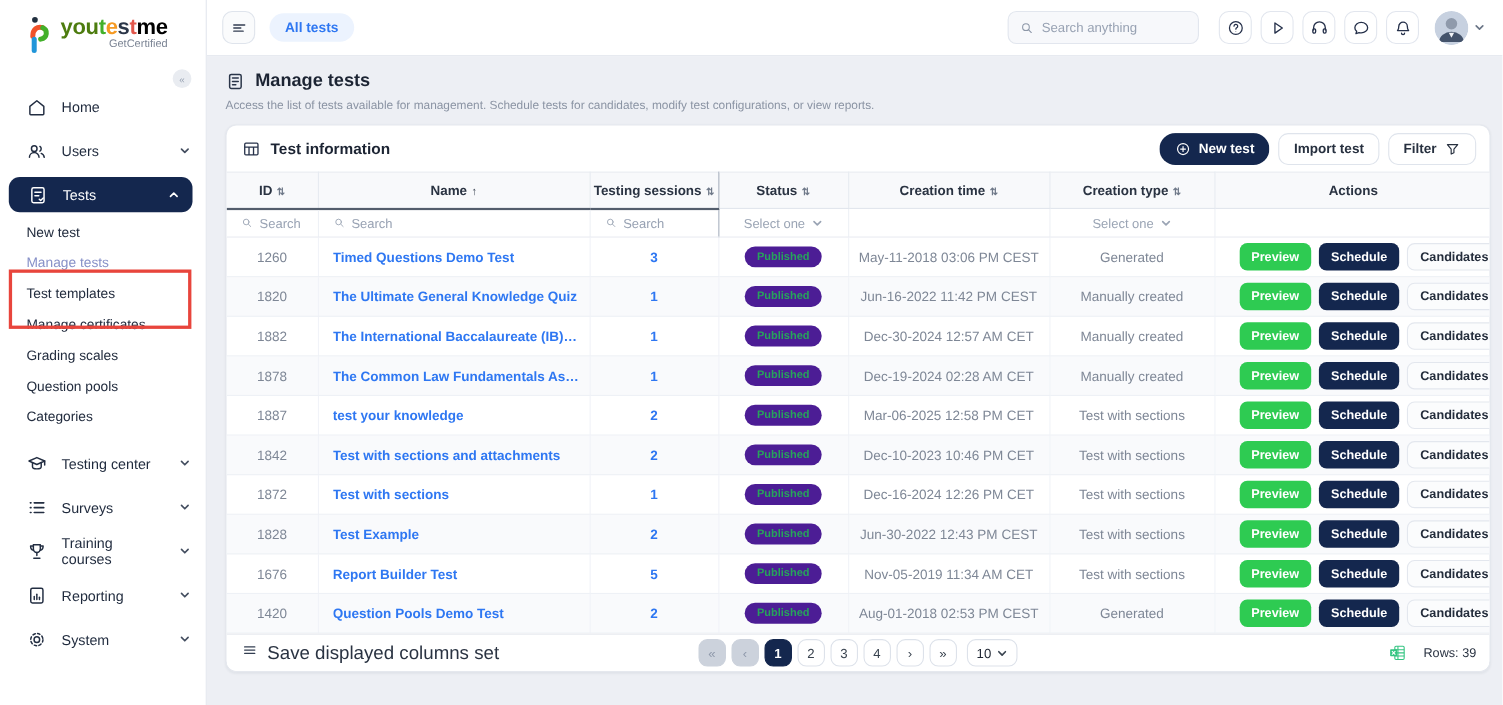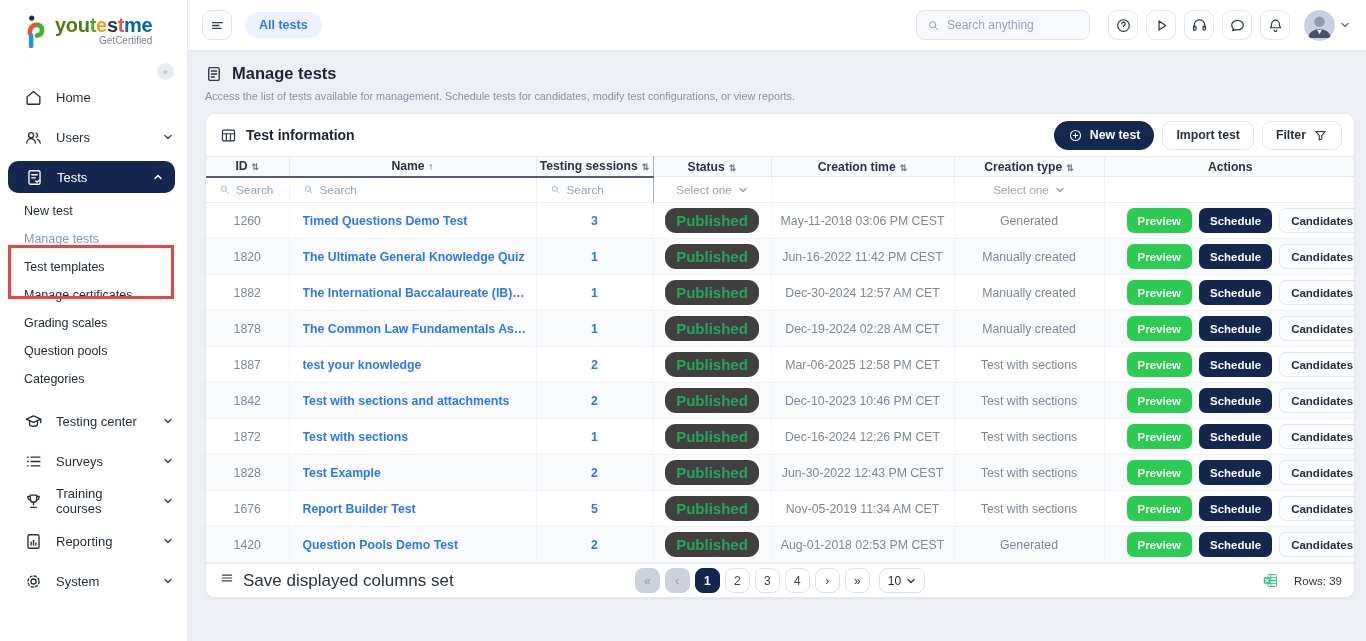--- a/index.html
+++ b/index.html
@@ -55,40 +55,40 @@
   .card-grid-icon{width:17px;height:17px;color:#27324a;display:flex;}
   .card-title{font-size:14px;font-weight:700;color:#1c2433;}
   .card-head-right{margin-left:auto;display:flex;gap:8px;align-items:center;}
   .btn{height:29px;border-radius:9px;font-size:12.3px;font-weight:700;display:flex;align-items:center;gap:7px;padding:0 13px;cursor:pointer;border:1px solid transparent;background:#fff;color:#27303f;}
   .btn svg{width:15px;height:15px;}
   .btn-new{background:#14274e;color:#fff;border-radius:15px;}
   .btn-outline{border:1px solid #dfe4ec;}
 
   
   table{width:100%;border-collapse:collapse;table-layout:fixed;}
-  thead th{height:20px;background:#f8f9fb;border-top:1px solid #e7eaf0;border-bottom:1px solid #e2e6ed;border-right:1px solid #e7ebf1;font-size:12.2px;font-weight:700;color:#2a3342;text-align:center;cursor:pointer;}
+  thead th{height:33px;background:#f8f9fb;border-top:1px solid #e7eaf0;border-bottom:1px solid #e2e6ed;border-right:1px solid #e7ebf1;font-size:12.2px;font-weight:700;color:#2a3342;text-align:center;cursor:pointer;}
   thead th.frozen{border-bottom:2px solid #535d6c;}
   thead th.sep,.filter-row td.sep{border-right:1px solid #a9b1bf;}
   thead th:last-child{border-right:none;}
   .sort-ic{font-size:9px;color:#6f7989;margin-left:4px;}
   .sort-ic.asc{font-size:10px;color:#3a4452;}
   .filter-row td{height:26px;border-bottom:1px solid #e9ecf2;border-right:1px solid #eef1f6;font-size:11.8px;color:#9aa4b4;background:#fff;}
   .filter-row td:last-child{border-right:none;}
   .filter-search{display:flex;align-items:center;gap:6px;padding-left:13px;}
   .filter-search svg{width:11px;height:11px;flex:0 0 auto;}
   .filter-search input{border:none;outline:none;font-size:11.8px;color:#333;width:75%;background:transparent;font-family:inherit;}
   .filter-select{display:flex;align-items:center;justify-content:center;gap:6px;color:#9aa4b4;cursor:pointer;}
   .filter-select .chev{margin-left:0;color:#9aa4b4;}
   tbody td{height:36px;border-bottom:1px solid #eef1f6;border-right:1px solid #f1f3f8;font-size:12.3px;color:#7e8796;text-align:center;}
   tbody td:last-child{border-right:none;}
   tbody tr.alt{background:#f9fafc;}
   td.c-name{text-align:left;padding-left:13px;}
   .name-link{color:#2e77f2;font-weight:700;cursor:pointer;display:block;white-space:nowrap;overflow:hidden;text-overflow:ellipsis;padding-right:8px;}
   .sess-link{color:#2e77f2;font-weight:700;cursor:pointer;}
-  .badge{display:inline-block;padding:4px 11px;border-radius:11px;background:#404040;color:#27a45b;font-size:15px;font-weight:600;}
+  .badge{display:inline-block;padding:4px 11px;border-radius:11px;background:#4c1d95;color:#27a45b;font-size:10px;font-weight:600;}
   .acts{display:flex;align-items:center;gap:7px;padding-left:22px;}
   .btn-sm{height:25px;border-radius:7px;font-size:11.5px;font-weight:700;padding:0 11px;border:none;cursor:pointer;}
   .btn-green{background:#2ecb52;color:#fff;}
   .btn-navy{background:#14274e;color:#fff;}
   .btn-light{background:#fbfcfd;border:1px solid #e3e7ee;color:#242d3c;font-weight:600;}
 
   
   .card-foot{height:34px;border-top:1px solid #e5e8ee;display:flex;align-items:center;position:relative;padding:0 12px 0 14px;background:#fff;}
   .save-cols{display:flex;align-items:flex-start;gap:9px;font-size:17px;color:#2a3342;cursor:pointer;z-index:2;}
   .save-cols svg{width:14px;height:14px;color:#333e51;}
@@ -111,21 +111,21 @@
     <div class="logo-row">
       <span class="logo-mark">
         <svg viewBox="0 0 40 60" width="26" height="40">
           <circle cx="15" cy="7" r="4" fill="#22303f"></circle>
           <path d="M12 30 C12 20 18 16 26 18" fill="none" stroke="#f0532a" stroke-width="7" stroke-linecap="round"></path>
           <path d="M26 18 C33 21 33 32 23 34" fill="none" stroke="#43b02a" stroke-width="7" stroke-linecap="round"></path>
           <path d="M14 34 L14 50" fill="none" stroke="#2196d9" stroke-width="7" stroke-linecap="round"></path>
         </svg>
       </span>
       <span>
-        <span class="brand"><span style="color: #4d7c0f;">you</span><span style="color: rgb(67, 176, 42);">t</span><span style="color: rgb(245, 154, 35);">e</span><span style="color: rgb(43, 54, 72);">s</span><span style="color: rgb(226, 87, 76);">t</span><span style="color: #0369a1; text-align: right;">me</span></span>
+        <span class="brand"><span style="color: #4d7c0f;">you</span><span style="color: rgb(67, 176, 42);">t</span><span style="color: rgb(245, 154, 35);">e</span><span style="color: rgb(43, 54, 72);">s</span><span style="color: rgb(226, 87, 76);">t</span><span style="color: #000000; text-align: right;">me</span></span>
         <span class="tagline">GetCertified</span>
       </span>
     </div>
     <button class="collapse-btn">«</button>
     <div class="nav">
         <div class="nav-item">
           <span class="nav-ic">
             <svg viewBox="0 0 24 24" fill="none" stroke="currentColor" stroke-width="1.7" stroke-linejoin="round">
               <path d="M4 11 L12 4.5 L20 11 V19.5 a1 1 0 0 1 -1 1 H5 a1 1 0 0 1 -1 -1 Z"></path>
             </svg>

